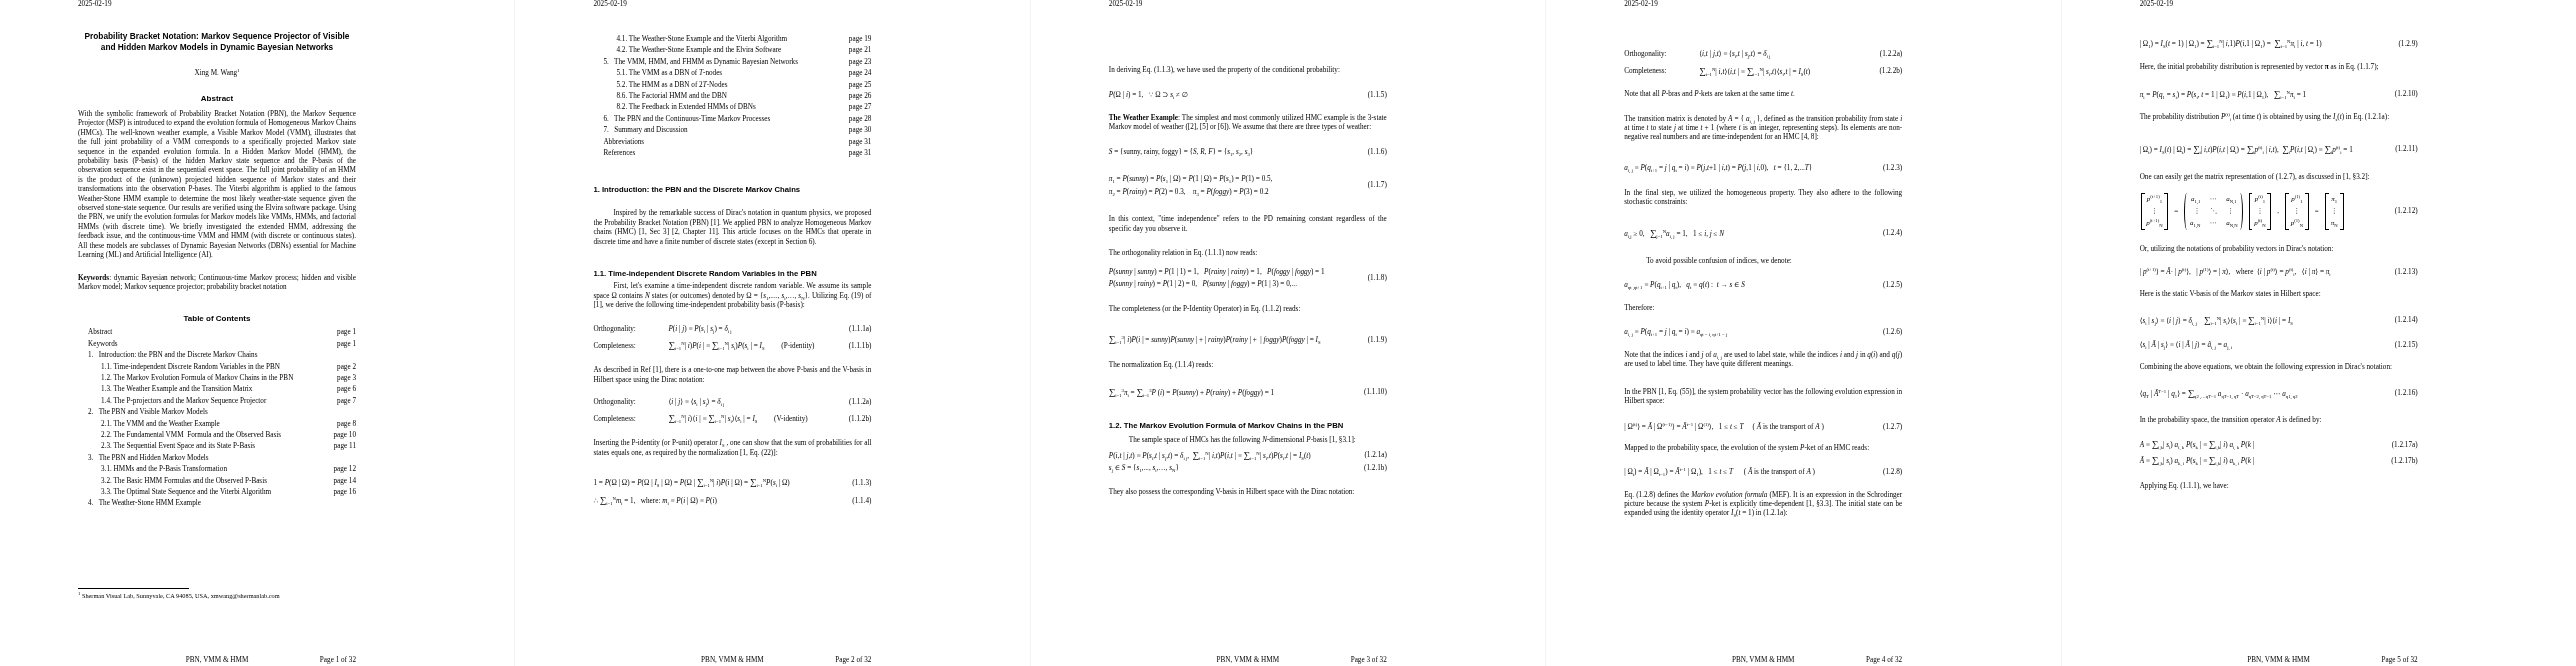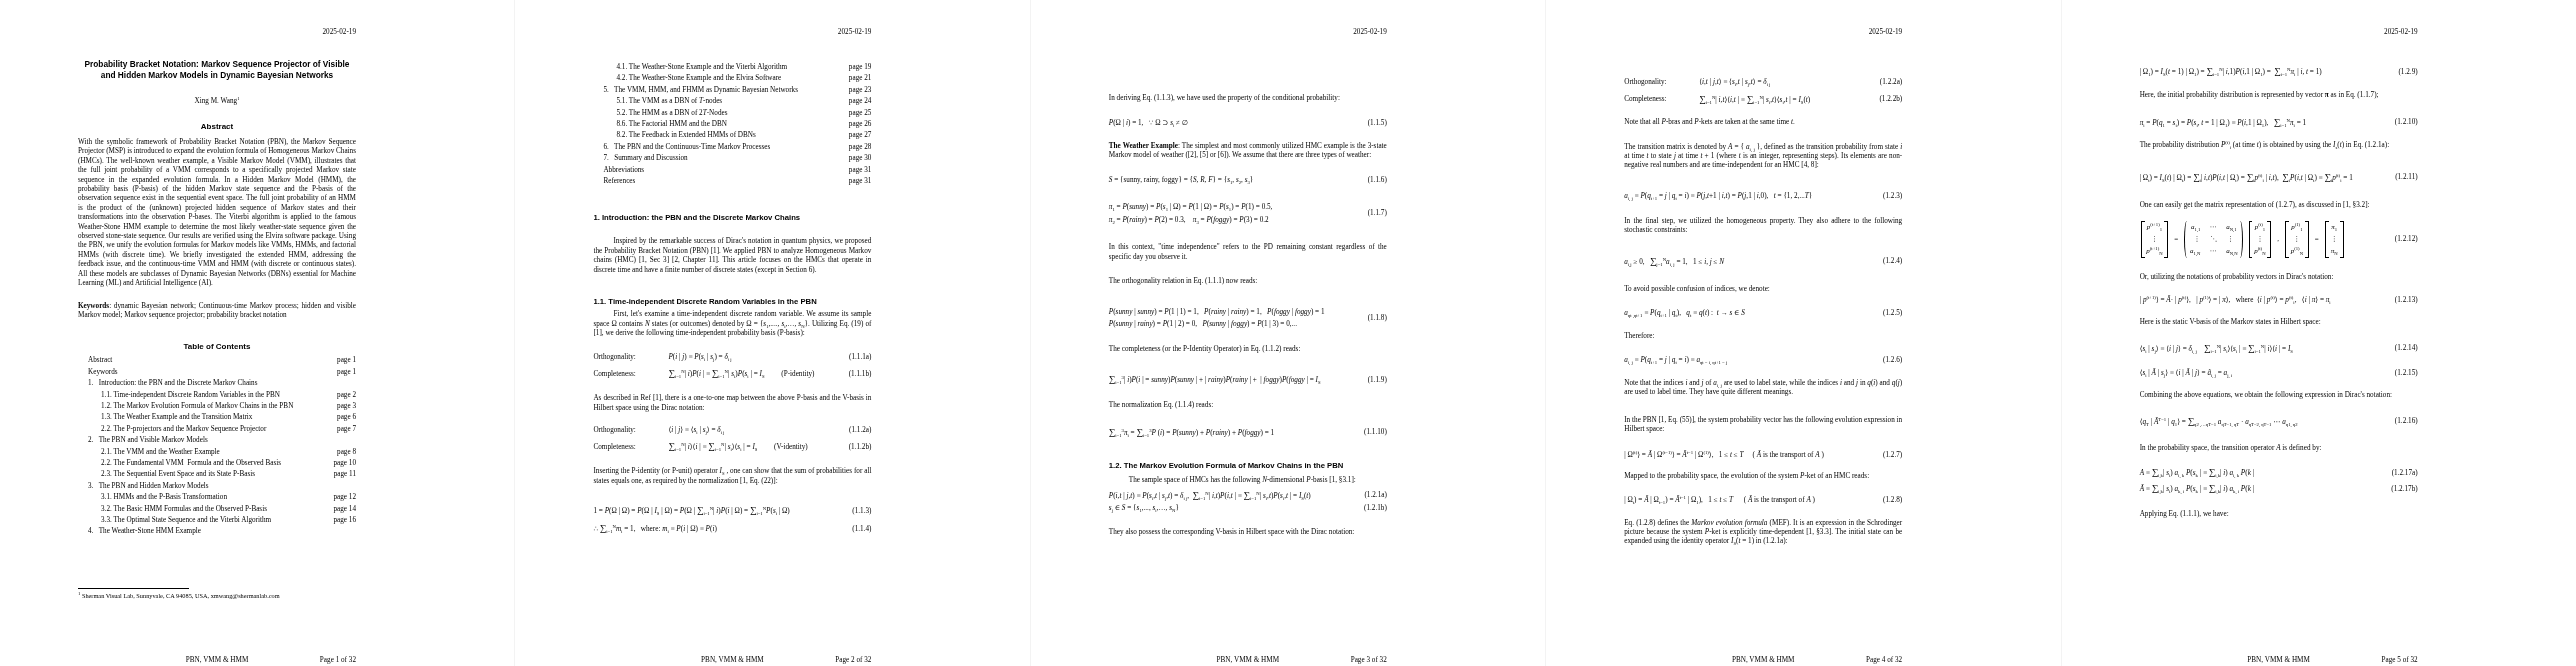--- a/index.html
+++ b/index.html
@@ -1,21 +1,21 @@
 <!DOCTYPE html>
 <html style="font-size:9px"><head>
 <meta charset="utf-8">
 <style>
   html,body{margin:0;padding:0;background:#ffffff;}
   .screen{width:2576px;height:667px;display:flex;flex-direction:row;background:#ffffff;overflow:hidden;}
   .page{position:relative;width:515px;height:667px;background:#ffffff;overflow:hidden;
         font-family:"Liberation Serif","DejaVu Serif","DejaVu Sans",serif;font-size:7.2px;line-height:9.4px;color:#000;}
   .page + .page{border-left:0.6px solid #f3f3f3;}
   .content{position:absolute;left:78px;top:0;width:278px;}
-  .date{margin-top:28px;text-align:right;font-size:7.2px;}
+  .date{text-align:left;font-size:7.2px;}
   .p-title{margin-top:22px;text-align:center;font-family:"Liberation Sans","DejaVu Sans",sans-serif;font-weight:bold;font-size:8.3px;line-height:10.6px;}
   .author{margin-top:16.7px;text-align:center;}
   .h-center{text-align:center;font-family:"Liberation Sans","DejaVu Sans",sans-serif;font-weight:bold;font-size:8px;line-height:10px;}
   .h-left{font-family:"Liberation Sans","DejaVu Sans",sans-serif;font-weight:bold;font-size:7.7px;line-height:10px;}
   .para{text-align:justify;}
   .ind{text-indent:20px;}
   .toc{font-size:7.2px;}
   .toc-row{display:flex;line-height:11.4px;}
   .toc-label{white-space:pre-wrap;}
   .lvl0{padding-left:10px;}
@@ -81,21 +81,21 @@
           </div>
           <div class="toc-row">
             <span class="toc-label lvl2">1.2. The Markov Evolution Formula of Markov Chains in the PBN</span>
             <span class="toc-page">page 3</span>
           </div>
           <div class="toc-row">
             <span class="toc-label lvl2">1.3. The Weather Example and the Transition Matrix</span>
             <span class="toc-page">page 6</span>
           </div>
           <div class="toc-row">
-            <span class="toc-label lvl2">2.2. The P-projectors and the Markov Sequence Projector</span>
+            <span class="toc-label lvl2">1.4. The P-projectors and the Markov Sequence Projector</span>
             <span class="toc-page">page 7</span>
           </div>
           <div class="toc-row">
             <span class="toc-label lvl1">2.   The PBN and Visible Markov Models</span>
             <span class="toc-page"></span>
           </div>
           <div class="toc-row">
             <span class="toc-label lvl2">2.1. The VMM and the Weather Example</span>
             <span class="toc-page">page 8</span>
           </div>
@@ -241,21 +241,21 @@
         <div class="eq-row" style="margin-top: 15.6px;">
           <span class="eq-body"><i>S</i> = {sunny, rainy, foggy} = {<i>S</i>, <i>R</i>, <i>F</i>} = {<i>s</i><sub>1</sub>, <i>s</i><sub>2</sub>, <i>s</i><sub>3</sub>}</span>
           <span class="eq-num">(1.1.6)</span>
         </div>
         <div class="eq-row" style="margin-top: 18px;">
           <span class="eq-body"><div class="eq-line"><i>π</i><sub>1</sub> = <i>P</i>(<i>sunny</i>) = <i>P</i>(<i>s</i><sub>1</sub> | Ω) = <i>P</i>(1 | Ω) = <i>P</i>(<i>s</i><sub>1</sub>) = <i>P</i>(1) = 0.5,</div><div class="eq-line"><i>π</i><sub>2</sub> = <i>P</i>(<i>rainy</i>) = <i>P</i>(2) = 0.3,    <i>π</i><sub>3</sub> = <i>P</i>(<i>foggy</i>) = <i>P</i>(3) = 0.2</div></span>
           <span class="eq-num">(1.1.7)</span>
         </div>
         <div class="para" style="margin-top: 18.3px;">In this context, "time independence" refers to the PD remaining constant regardless of the specific day you observe it.</div>
         <div class="para" style="margin-top: 14.5px;">The orthogonality relation in Eq. (1.1.1) now reads:</div>
-        <div class="eq-row" style="margin-top: 22px;">
+        <div class="eq-row" style="margin-top: 10px;">
           <span class="eq-body"><div class="eq-line"><i>P</i>(<i>sunny</i> | <i>sunny</i>) = <i>P</i>(1 | 1) = 1,   <i>P</i>(<i>rainy</i> | <i>rainy</i>) = 1,   <i>P</i>(<i>foggy</i> | <i>foggy</i>) = 1</div><div class="eq-line"><i>P</i>(<i>sunny</i> | <i>rainy</i>) = <i>P</i>(1 | 2) = 0,   <i>P</i>(<i>sunny</i> | <i>foggy</i>) = <i>P</i>(1 | 3) = 0,...</div></span>
           <span class="eq-num">(1.1.8)</span>
         </div>
         <div class="para" style="margin-top: 15.6px;">The completeness (or the P-Identity Operator) in Eq. (1.1.2) reads:</div>
         <div class="eq-row" style="margin-top: 20.6px;">
           <span class="eq-body"><span class="sum">∑</span><sub>i=1</sub><sup>3</sup>| <i>i</i>)<i>P</i>(<i>i</i> | = <i>sunny</i>)<i>P</i>(<i>sunny</i> | + | <i>rainy</i>)<i>P</i>(<i>rainy</i> | +  | <i>foggy</i>)<i>P</i>(<i>foggy</i> | = <i>I</i><sub>S</sub></span>
           <span class="eq-num">(1.1.9)</span>
         </div>
         <div class="para" style="margin-top: 15px;">The normalization Eq. (1.1.4) reads:</div>
         <div class="eq-row" style="margin-top: 18px;">
@@ -297,21 +297,21 @@
         <div class="para" style="margin-top: 15px;">The transition matrix is denoted by <i>A</i> = { <i>a</i><sub>i, j</sub> }, defined as the transition probability from state <i>i</i> at time <i>t</i> to state <i>j</i> at time <i>t</i> + 1 (where <i>t</i> is an integer, representing steps). Its elements are non-negative real numbers and are time-independent for an HMC [4, 8]:</div>
         <div class="eq-row" style="margin-top: 21px;">
           <span class="eq-body"><i>a</i><sub>i, j</sub> ≡ <i>P</i>(<i>q</i><sub>t+1</sub> = <i>j</i> | <i>q</i><sub>t</sub> = <i>i</i>) ≡ <i>P</i>(<i>j</i>,<i>t</i>+1 | <i>i</i>,<i>t</i>) = <i>P</i>(<i>j</i>,1 | <i>i</i>,0),   <i>t</i> = {1, 2,...<i>T</i>}</span>
           <span class="eq-num">(1.2.3)</span>
         </div>
         <div class="para" style="margin-top: 15.6px;">In the final step, we utilized the homogeneous property. They also adhere to the following stochastic constraints:</div>
         <div class="eq-row" style="margin-top: 21px;">
           <span class="eq-body"><i>a</i><sub>i,j</sub> ≥ 0,   <span class="sum">∑</span><sub>j=1</sub><sup>N</sup><i>a</i><sub>i, j</sub> = 1,   1 ≤ <i>i</i>, <i>j</i> ≤ <i>N</i></span>
           <span class="eq-num">(1.2.4)</span>
         </div>
-        <div class="para" style="margin-top: 18px;">To avoid possible confusion of indices, we denote:</div>
+        <div class="para" style="margin-top: 18px; margin-left: 22px;">To avoid possible confusion of indices, we denote:</div>
         <div class="eq-row" style="margin-top: 14.5px;">
           <span class="eq-body"><i>a</i><sub>qt ,qt+1</sub> ≡ <i>P</i>(<i>q</i><sub>t+1</sub> | <i>q</i><sub>t</sub>),   <i>q</i><sub>t</sub> ≡ <i>q</i>(<i>t</i>) :  <i>t</i> → <i>s</i> ∈ <i>S</i></span>
           <span class="eq-num">(1.2.5)</span>
         </div>
         <div class="para" style="margin-top: 14px;">Therefore:</div>
         <div class="eq-row" style="margin-top: 14.5px;">
           <span class="eq-body"><i>a</i><sub>i, j</sub> ≡ <i>P</i>(<i>q</i><sub>t+1</sub> = <i>j</i> | <i>q</i><sub>t</sub> = <i>i</i>) ≡ <i>a</i><sub>qt = i, qt+1 = j</sub></span>
           <span class="eq-num">(1.2.6)</span>
         </div>
         <div class="para" style="margin-top: 13.3px;">Note that the indices <i>i</i> and <i>j</i> of <i>a</i><sub>i, j</sub> are used to label state, while the indices <i>i</i> and <i>j</i> in <i>q</i>(<i>i</i>) and <i>q</i>(<i>j</i>) are used to label time. They have quite different meanings.</div>

